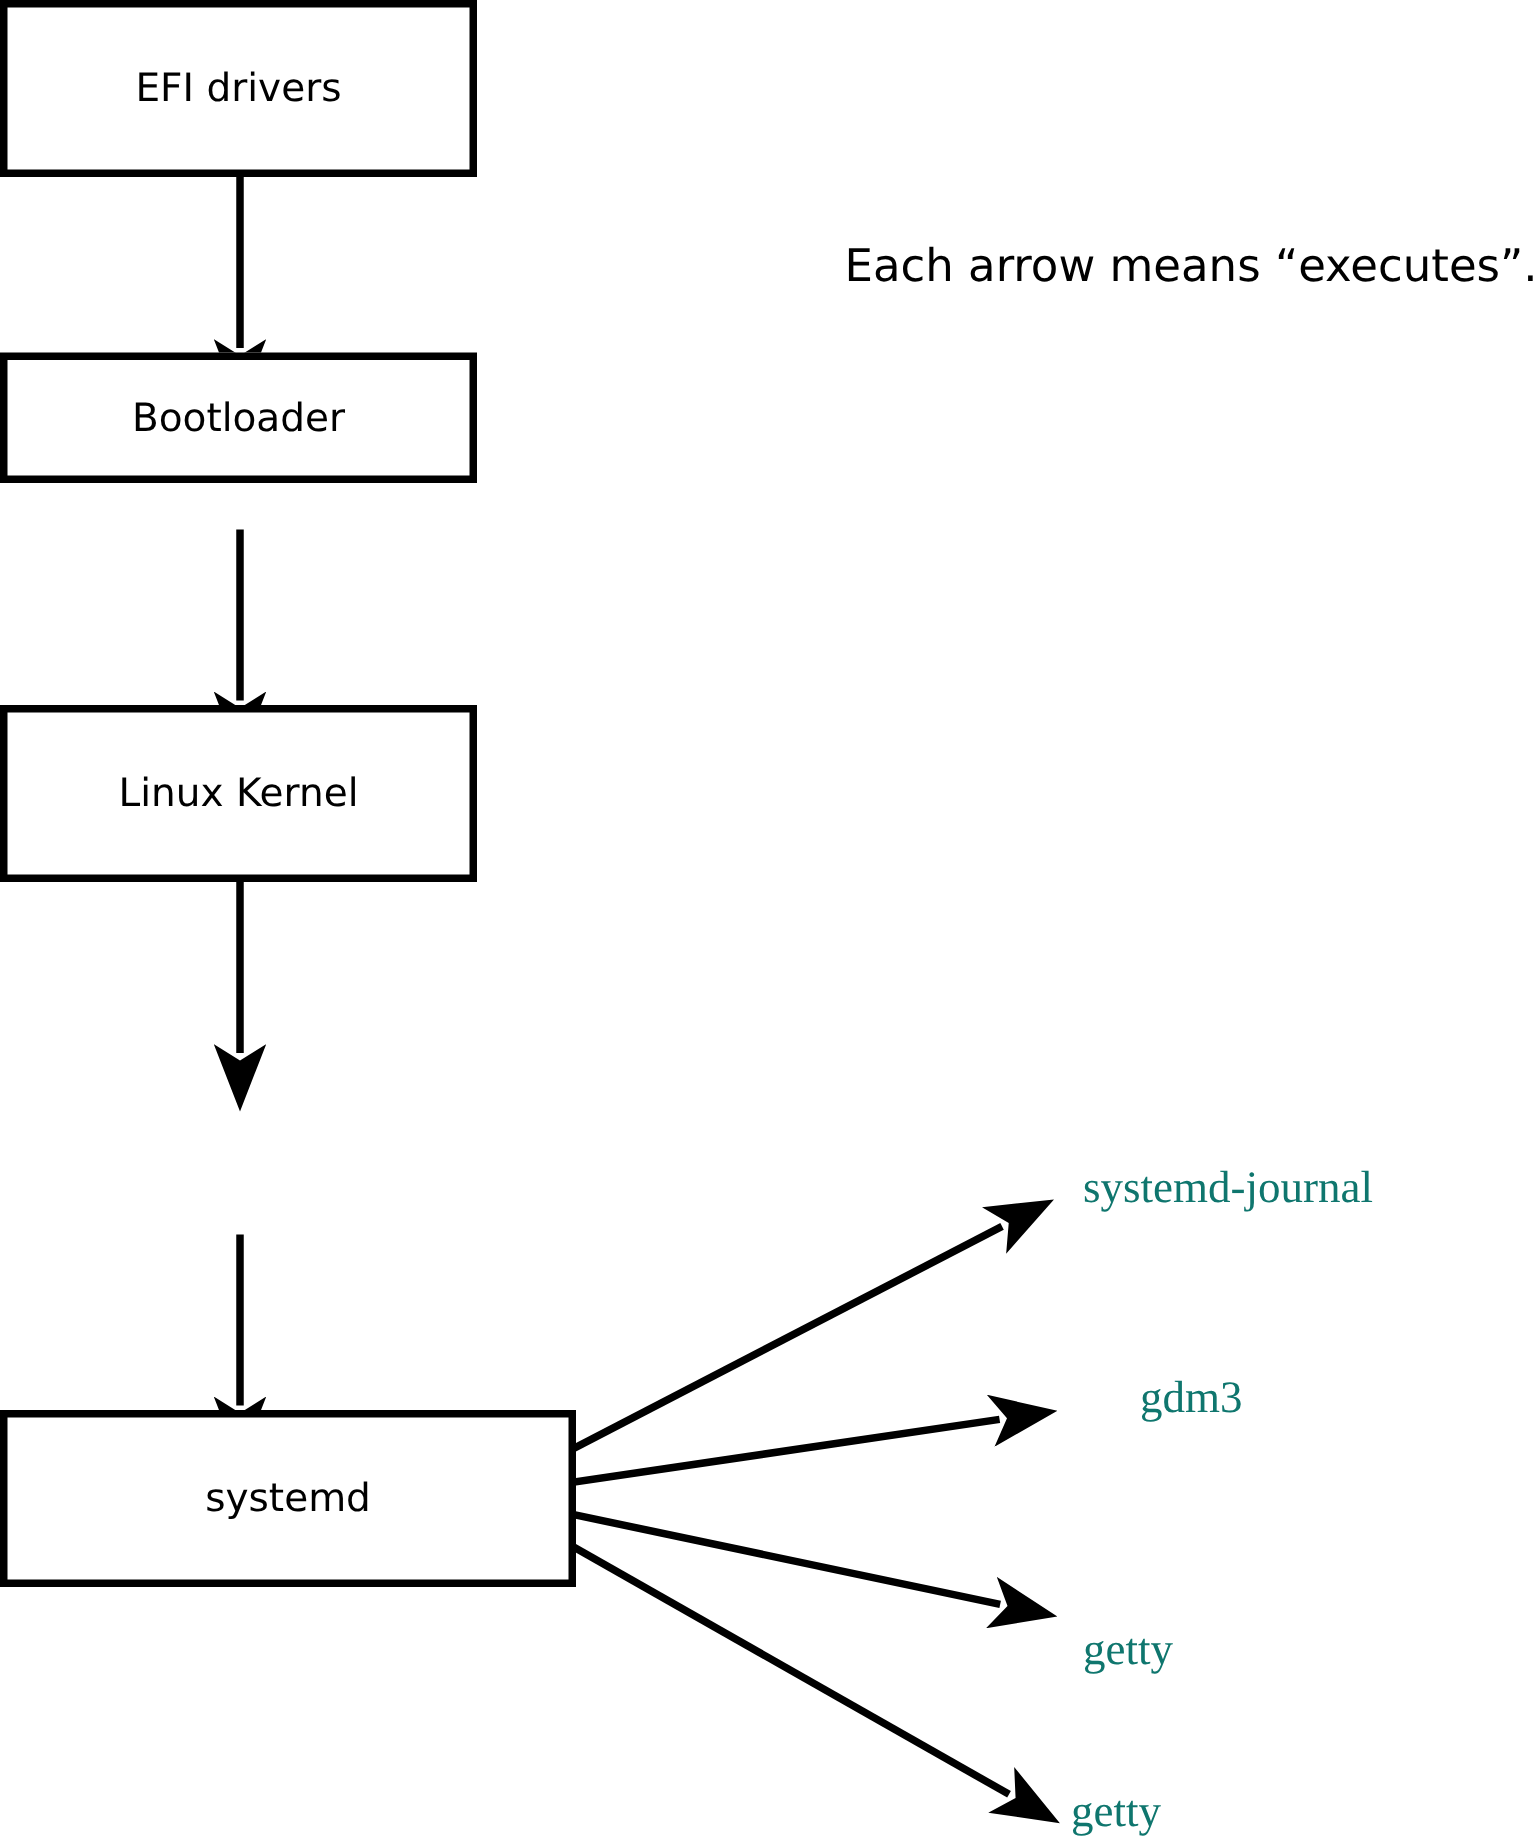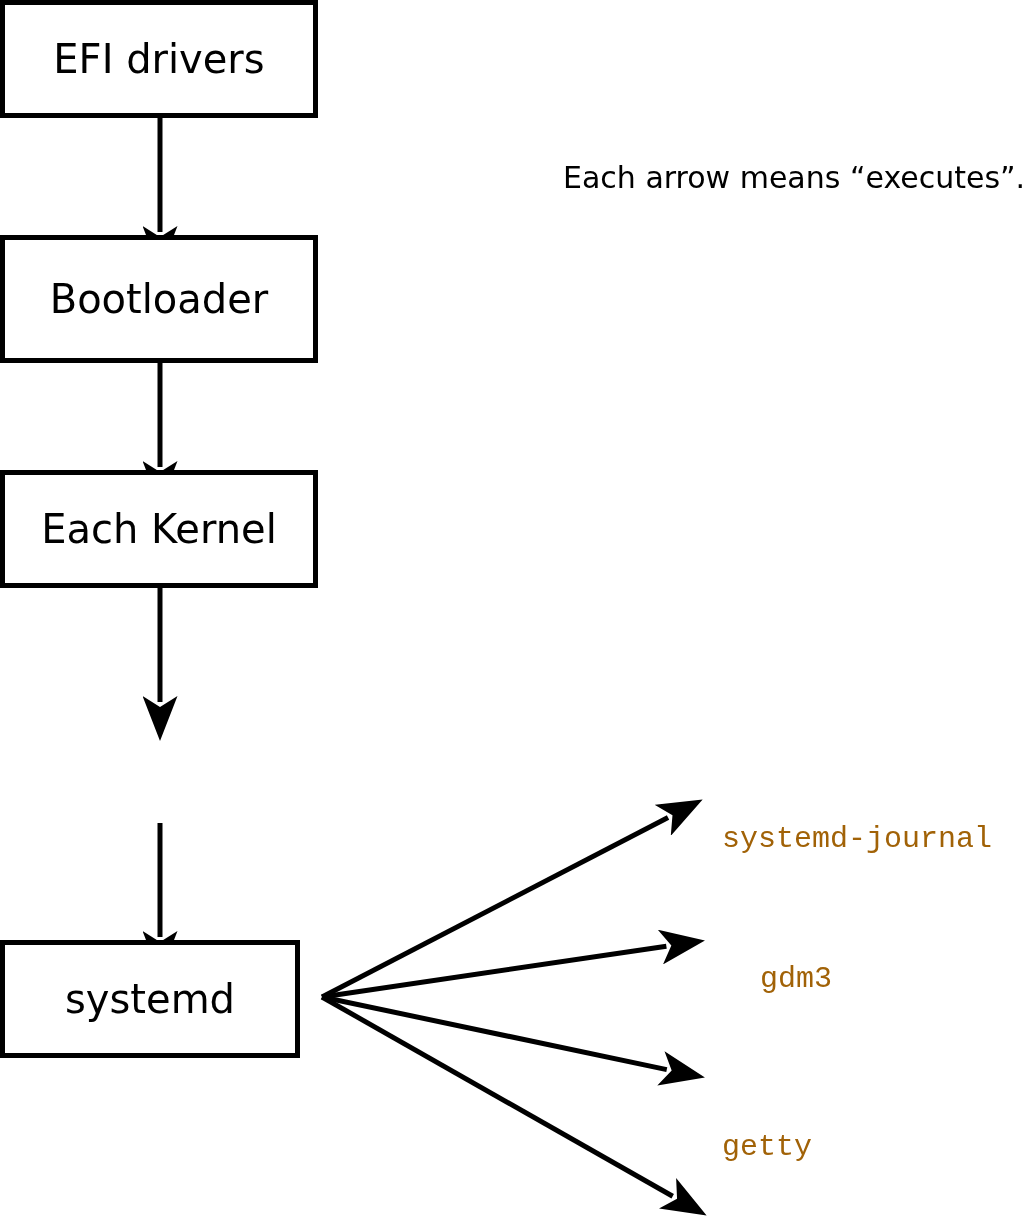--- a/index.html
+++ b/index.html
@@ -29,33 +29,32 @@
     position: absolute;
     box-sizing: border-box;
     border: 5px solid #000000;
     background: #ffffff;
     display: flex;
     align-items: center;
     justify-content: center;
   }
   .stage-label {
     font-family: "DejaVu Sans", sans-serif;
-    font-size: 40px;
+    font-size: 26px;
     line-height: 1;
     color: #000000;
     white-space: nowrap;
   }
   .service-label {
     position: absolute;
-    font-family: Liberation Mono, monospace;
+    font-family: Liberation Serif, serif;
     font-size: 30px;
     line-height: 1;
-    color: #a16207;
+    color: #0f766e;
     white-space: nowrap;
-    margin-top: 47px;
   }
   .caption {
     position: absolute;
     font-family: "DejaVu Sans", sans-serif;
     font-size: 30px;
     line-height: 1;
     color: #000000;
     white-space: nowrap;
   }
 </style>
@@ -84,30 +83,30 @@
         <line x1="322" y1="997" x2="666.3846599692657" y2="946.2485764255819" stroke="#000000" stroke-width="5" marker-end="url(#arrowhead-fan)"></line>
         <line x1="322" y1="997" x2="666.772207740477" y2="1069.5836226822057" stroke="#000000" stroke-width="5" marker-end="url(#arrowhead-fan)"></line>
         <line x1="322" y1="997" x2="672.6979642459402" y2="1196.2184770716467" stroke="#000000" stroke-width="5" marker-end="url(#arrowhead-fan)"></line>
       </g>
   </svg>
 
   <div class="stage-box" style="left:0px; top:0px; width:318px; height:118px;">
     <span class="stage-label">EFI drivers</span>
   </div>
 
-  <div class="stage-box" style="left:0px; top:235px; width:318px; height:128px;">
+  <div class="stage-box" style="left:0px; top:235px; width:318px; height:87px;">
     <span class="stage-label">Bootloader</span>
   </div>
 
   <div class="stage-box" style="left:0px; top:470px; width:318px; height:118px;">
-    <span class="stage-label">Each Kernel</span>
+    <span class="stage-label">Linux Kernel</span>
   </div>
 
 
-  <div class="stage-box" style="left:0px; top:940px; width:300px; height:118px;">
+  <div class="stage-box" style="left:0px; top:940px; width:384px; height:118px;">
     <span class="stage-label">systemd</span>
   </div>
 
   <div class="caption" style="left:563px; top:163px;">Each arrow means “executes”.</div>
 
   <div class="service-label" style="left:722px; top:777px;">systemd-journal</div>
 
   <div class="service-label" style="left:760px; top:917px;">gdm3</div>
 
   <div class="service-label" style="left:722px; top:1085px;">getty</div>

